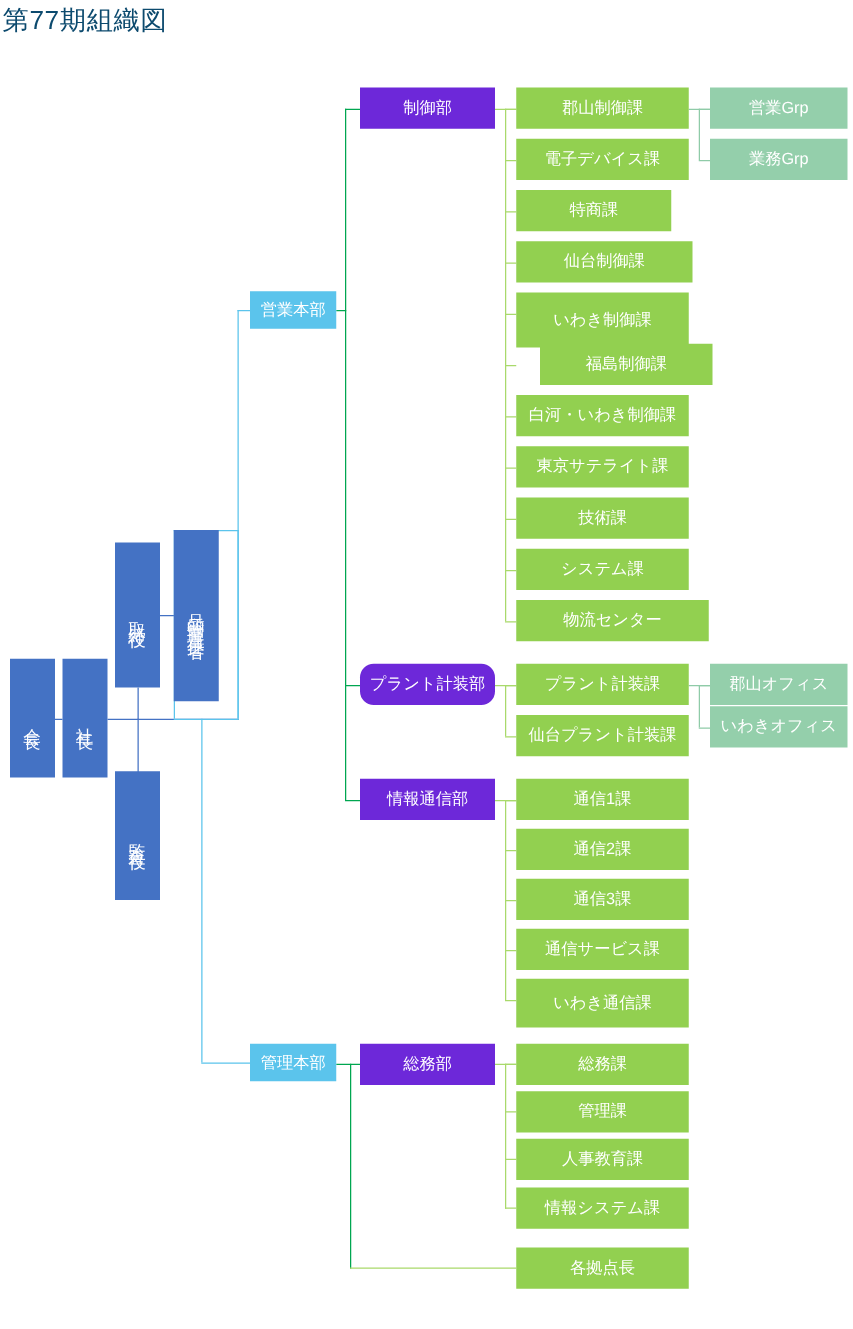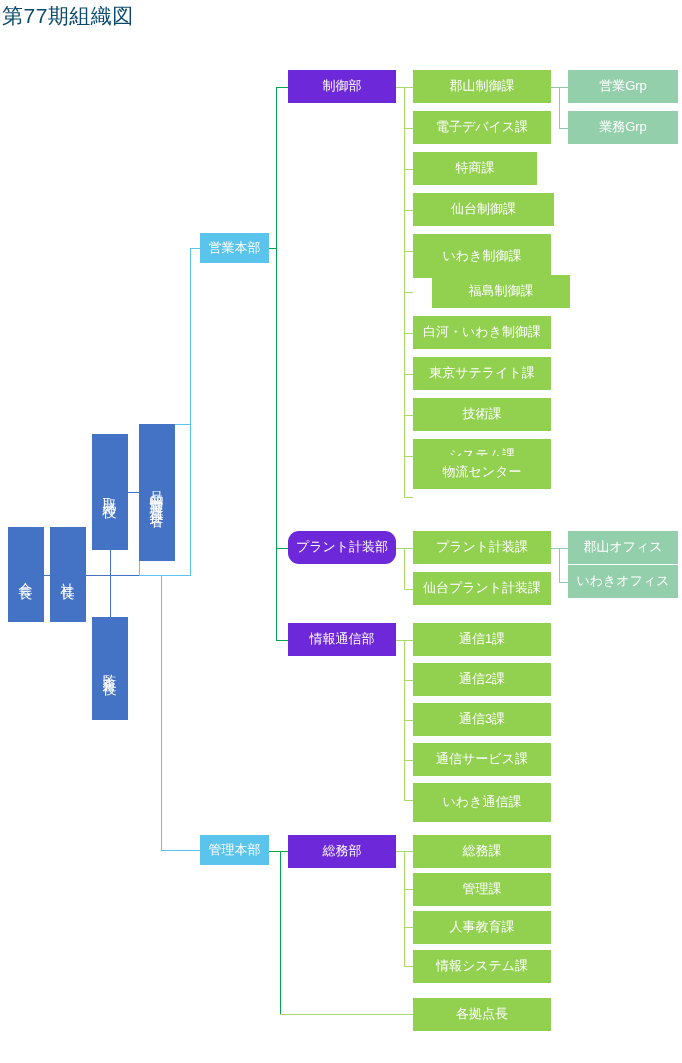--- a/index.html
+++ b/index.html
@@ -137,21 +137,21 @@
       <div class="node ltgreen" style="left: 413px; top: 70px; width: 138px; height: 33px;">郡山制御課</div>
       <div class="node ltgreen" style="left: 413px; top: 111px; width: 138px; height: 33px;">電子デバイス課</div>
       <div class="node ltgreen" style="left: 413px; top: 152px; width: 124px; height: 33px; text-align: center;">特商課</div>
       <div class="node ltgreen" style="left: 413px; top: 193px; width: 141px; height: 33px;">仙台制御課</div>
       <div class="node ltgreen" style="left: 413px; top: 234px; width: 138px; height: 44px;">いわき制御課</div>
       <div class="node ltgreen" style="left: 413px; top: 275px; width: 138px; height: 33px; margin-left: 19px;">福島制御課</div>
       <div class="node ltgreen" style="left: 413px; top: 316px; width: 138px; height: 33px;">白河・いわき制御課</div>
       <div class="node ltgreen" style="left: 413px; top: 357px; width: 138px; height: 33px;">東京サテライト課</div>
       <div class="node ltgreen" style="left: 413px; top: 398px; width: 138px; height: 33px;">技術課</div>
       <div class="node ltgreen" style="left: 413px; top: 439px; width: 138px; height: 33px;">システム課</div>
-      <div class="node ltgreen" style="left: 413px; top: 456px; width: 138px; height: 33px;">物流センター</div>
+      <div class="node ltgreen" style="left: 413px; top: 480px; width: 154px; height: 33px;">物流センター</div>
       <div class="node ltgreen" style="left: 413px; top: 531px; width: 138px; height: 33px;">プラント計装課</div>
       <div class="node ltgreen" style="left: 413px; top: 572px; width: 138px; height: 33px;">仙台プラント計装課</div>
       <div class="node ltgreen" style="left: 413px; top: 623px; width: 138px; height: 33px;">通信1課</div>
       <div class="node ltgreen" style="left: 413px; top: 663px; width: 138px; height: 33px;">通信2課</div>
       <div class="node ltgreen" style="left: 413px; top: 703px; width: 138px; height: 33px;">通信3課</div>
       <div class="node ltgreen" style="left: 413px; top: 743px; width: 138px; height: 33px;">通信サービス課</div>
       <div class="node ltgreen" style="left: 413px; top: 783px; width: 138px; height: 39px;">いわき通信課</div>
       <div class="node ltgreen" style="left: 413px; top: 835px; width: 138px; height: 33px;">総務課</div>
       <div class="node ltgreen" style="left: 413px; top: 873px; width: 138px; height: 33px;">管理課</div>
       <div class="node ltgreen" style="left: 413px; top: 911px; width: 138px; height: 33px;">人事教育課</div>

